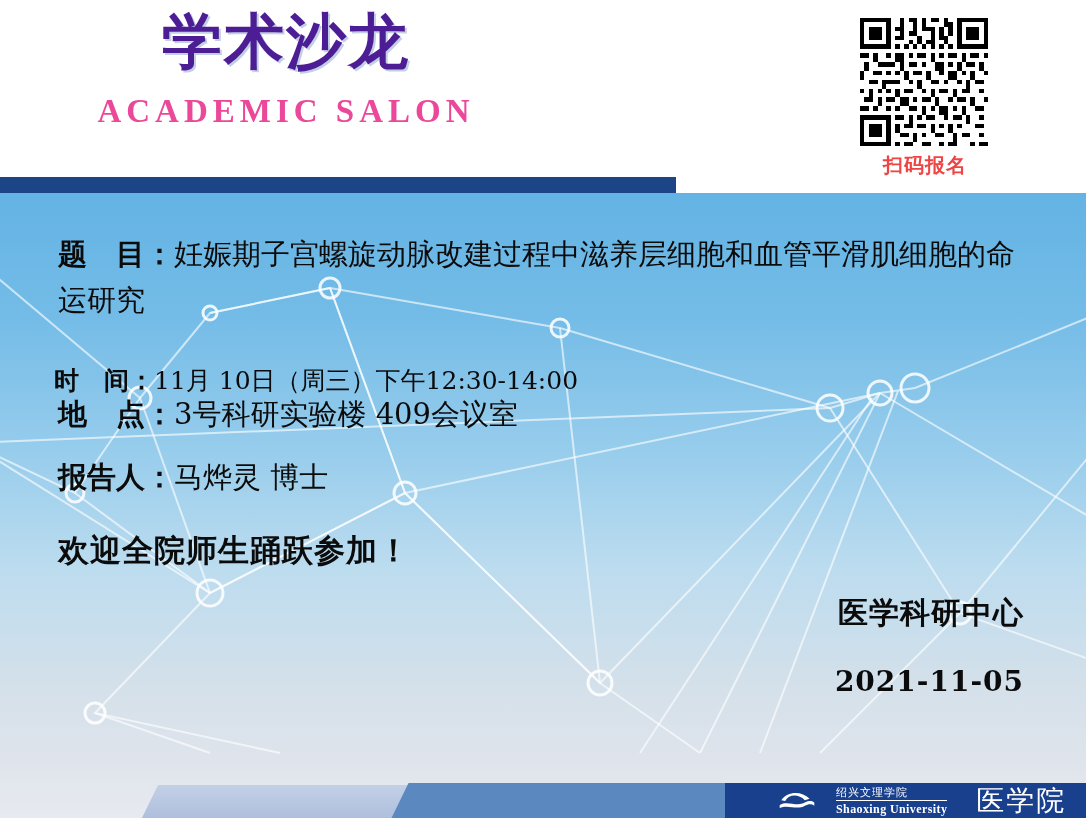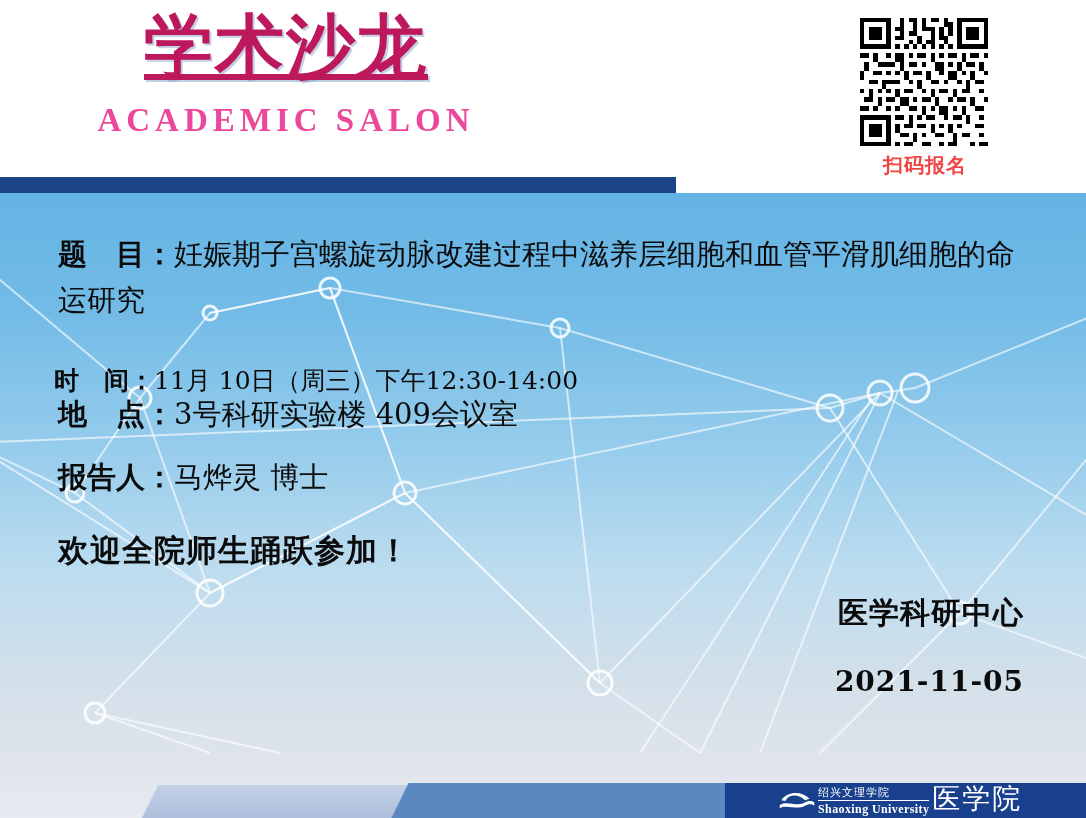--- a/index.html
+++ b/index.html
@@ -31,28 +31,27 @@
   .brand-block {
     position: absolute;
     left: 76px;
     top: 10px;
     width: 420px;
     text-align: center;
   }
 
   .brand-cn {
     font-family: "DejaVu Sans", "Liberation Sans", sans-serif;
-    font-size: 69px;
+    font-size: 60px;
     line-height: 1.05;
     font-weight: 700;
-    color: #be185d;
+    color: #4c1d95;
     letter-spacing: 2px;
     white-space: nowrap;
     text-shadow: 2px 2px 0 rgba(120,150,195,0.45);
-    text-decoration: underline;
   }
 
   .brand-en {
     margin-top: 20px;
     font-family: "Liberation Serif", "DejaVu Serif", serif;
     font-size: 33px;
     font-weight: 700;
     color: #ec4899;
     letter-spacing: 5px;
     white-space: nowrap;
@@ -217,21 +216,21 @@
     background: #19408c;
   }
 
   .logo-row {
     position: absolute;
     left: 778px;
     top: 26px;
     height: 28px;
     display: flex;
     align-items: center;
-    gap: 2px;
+    gap: 20px;
   }
   .logo-mark { width: 38px; height: 22px; display: block; }
   .uni-names {
     display: flex;
     flex-direction: column;
     line-height: 1;
   }
   .uni-cn {
     font-family: "DejaVu Sans", "Liberation Sans", sans-serif;
     font-size: 11px;
@@ -247,22 +246,22 @@
   }
   .uni-en {
     font-family: "Liberation Serif", "DejaVu Serif", serif;
     font-size: 12px;
     font-weight: 700;
     color: #ffffff;
     letter-spacing: 0.4px;
     white-space: nowrap;
   }
   .college {
-    margin-left: 1px;
-    font-family: Liberation Mono, monospace;
+    margin-left: 9px;
+    font-family: Liberation Sans, sans-serif;
     font-size: 28px;
     color: #ffffff;
     letter-spacing: 2px;
     white-space: nowrap;
     line-height: 1;
   }
 </style>
 </head>
 <body>
 

